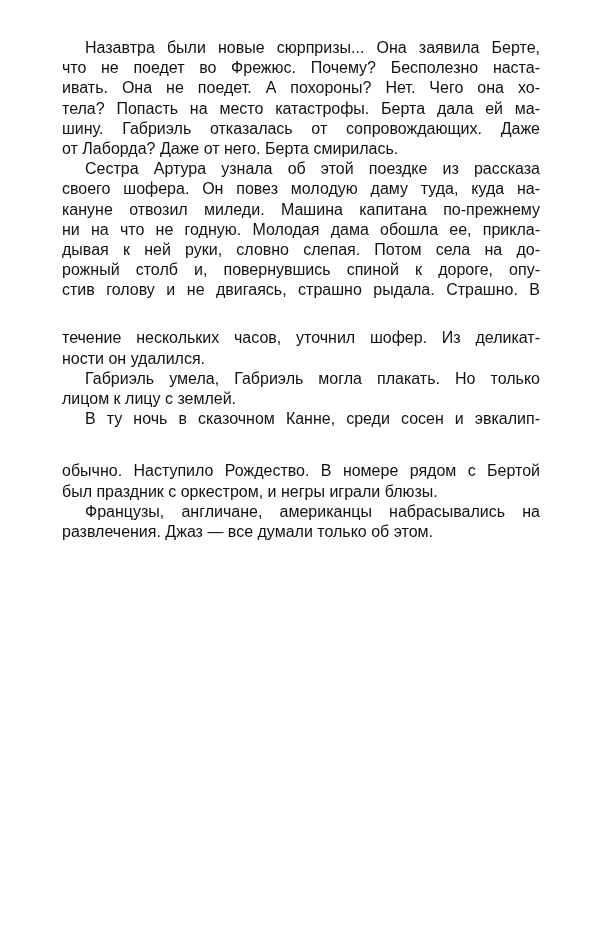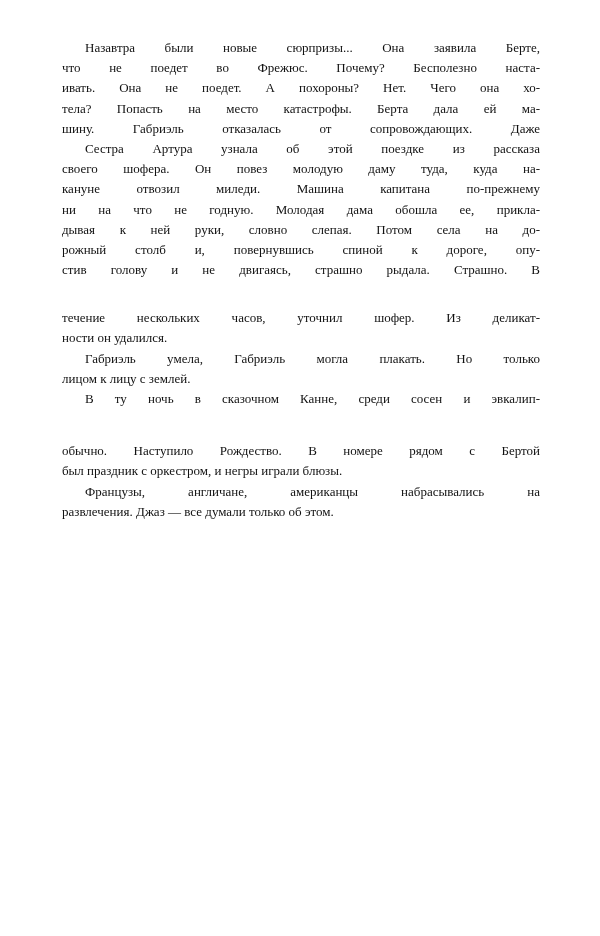--- a/index.html
+++ b/index.html
@@ -5,39 +5,40 @@
   html, body { margin: 0; padding: 0; }
   body {
     width: 600px; height: 936px; background: #ffffff; overflow: hidden;
     position: relative;
   }
   .page {
     position: absolute; left: 62px; top: 38px; width: 478px;
   }
   .line {
     height: 20.2px; line-height: 20.2px;
-    font-family: Liberation Serif, serif;
-    font-size: 13px; color: #111;
+    font-family: Liberation Sans, sans-serif;
+    font-size: 16px; color: #111;
     white-space: nowrap;
     text-align: justify; text-align-last: justify;
     letter-spacing: 0;
   }
   .line.last { text-align-last: left; }
   .line.indent { padding-left: 23px; }
 </style>
 </head>
 <body>
 
 <div class="page">
   <div>
     <div class="line indent" style="white-space: nowrap;">Назавтра были новые сюрпризы... Она заявила Берте,</div>
     <div class="line" style="white-space: nowrap;">что не поедет во Фрежюс. Почему? Бесполезно наста-</div>
     <div class="line" style="white-space: nowrap;">ивать. Она не поедет. А похороны? Нет. Чего она хо-</div>
     <div class="line" style="white-space: nowrap;">тела? Попасть на место катастрофы. Берта дала ей ма-</div>
     <div class="line" style="white-space: nowrap;">шину. Габриэль отказалась от сопровождающих. Даже</div>
+    <div class="line last" style="white-space: normal;"><span style="white-space: nowrap;">от Лаборда? Даже от него. Берта смирилась.</span></div>
   </div>
   <div>
     <div class="line indent" style="white-space: nowrap;">Сестра Артура узнала об этой поездке из рассказа</div>
     <div class="line" style="white-space: nowrap;">своего шофера. Он повез молодую даму туда, куда на-</div>
     <div class="line" style="white-space: nowrap;">кануне отвозил миледи. Машина капитана по-прежнему</div>
     <div class="line" style="white-space: nowrap;">ни на что не годную. Молодая дама обошла ее, прикла-</div>
     <div class="line" style="white-space: nowrap;">дывая к ней руки, словно слепая. Потом села на до-</div>
     <div class="line" style="white-space: nowrap;">рожный столб и, повернувшись спиной к дороге, опу-</div>
     <div class="line" style="white-space: nowrap;">стив голову и не двигаясь, страшно рыдала. Страшно. В</div>
     <div class="line" style="white-space: nowrap; margin-top: 28px;">течение нескольких часов, уточнил шофер. Из деликат-</div>

